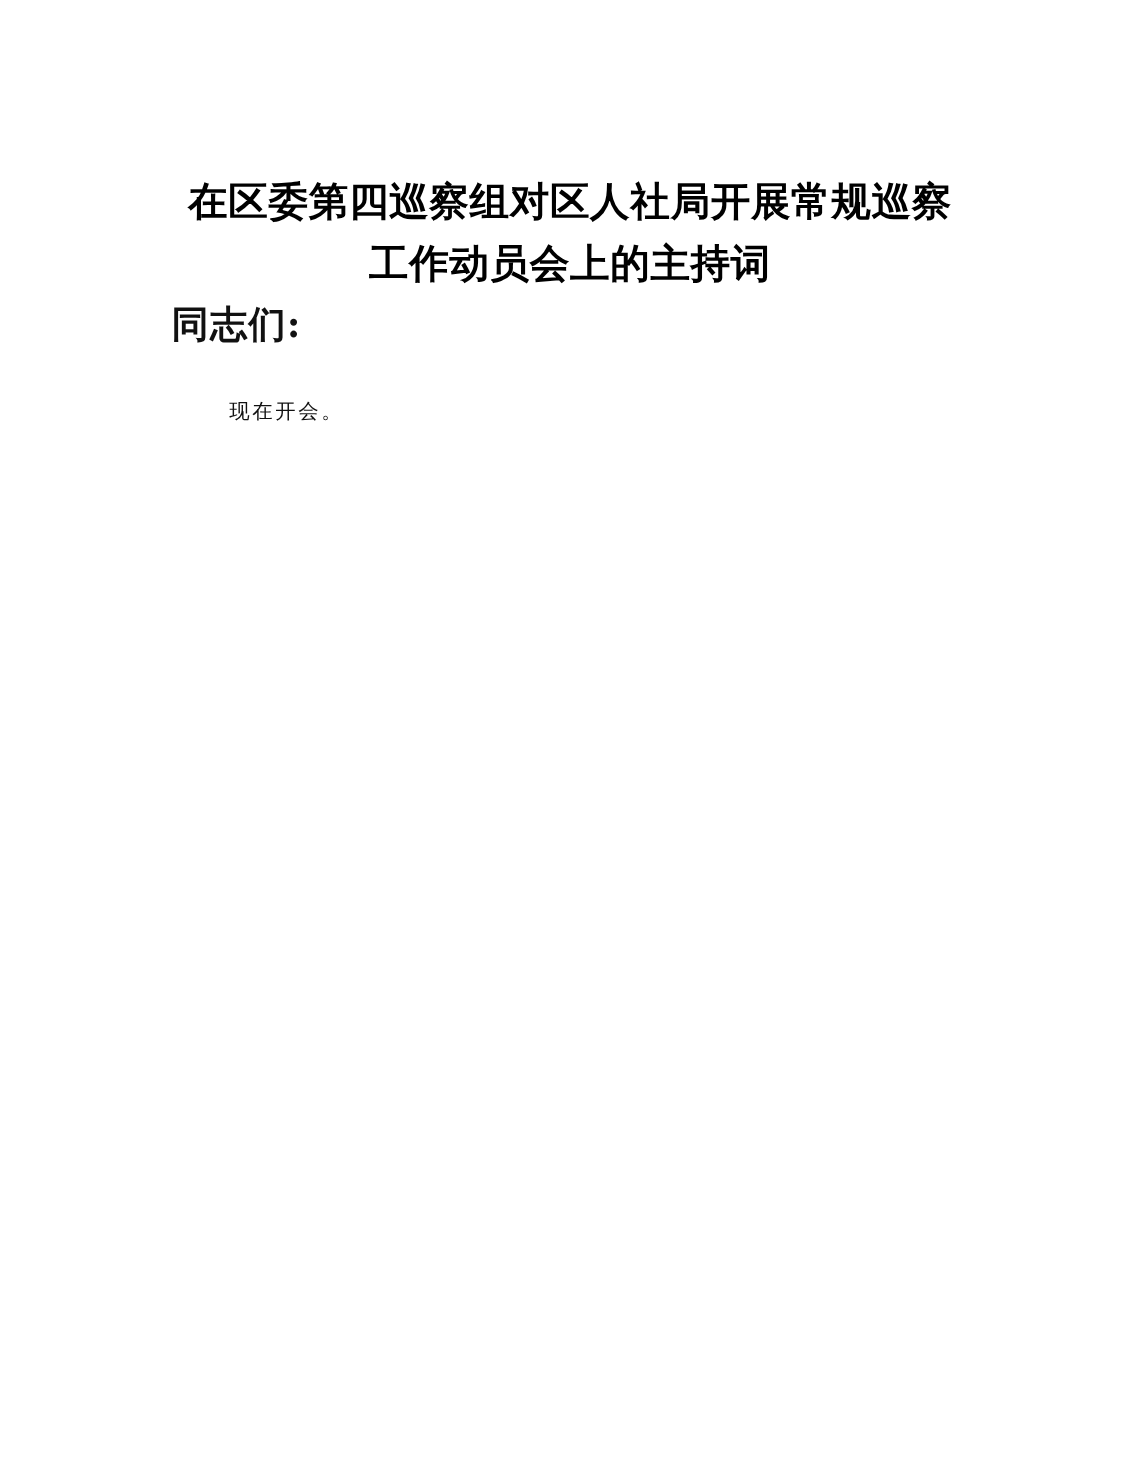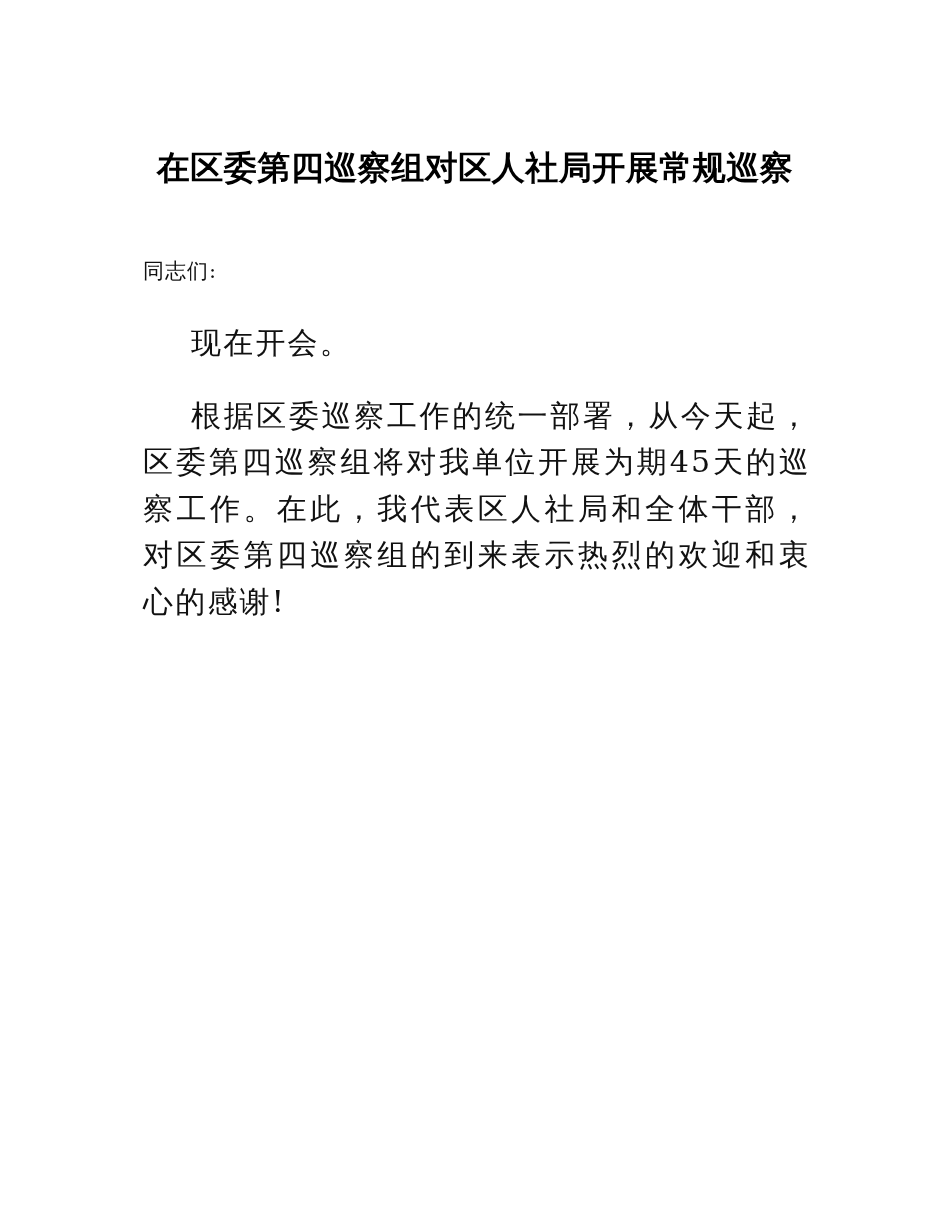--- a/index.html
+++ b/index.html
@@ -39,40 +39,41 @@
       margin: 0;
     }
     .title span { display: block; }
     .body {
       position: absolute;
       left: 143px;
       top: 248px;
       width: 668px;
     }
     .salutation {
-      font-size: 21px;
+      font-size: 31px;
       line-height: 46px;
       margin: 0 0 26px 0;
       letter-spacing: 1px;
+      font-weight: bold;
     }
     .para {
-      font-size: 30px;
+      font-size: 17px;
       line-height: 46.5px;
       margin: 0 0 26px 0;
       text-indent: 48px;
       text-align: justify;
       letter-spacing: 2.2px;
     }
   </style>
 </head>
 <body>
 
 <div class="page">
   <h1 class="title">
     <span>在区委第四巡察组对区人社局开展常规巡察</span>
+    <span>工作动员会上的主持词</span>
   </h1>
 
   <div class="body">
     <p class="salutation">同志们:</p>
     <p class="para">现在开会。</p>
-    <p class="para">根据区委巡察工作的统一部署，从今天起，区委第四巡察组将对我单位开展为期45天的巡察工作。在此，我代表区人社局和全体干部，对区委第四巡察组的到来表示热烈的欢迎和衷心的感谢!</p>
   </div>
 </div>
 
 </body></html>

